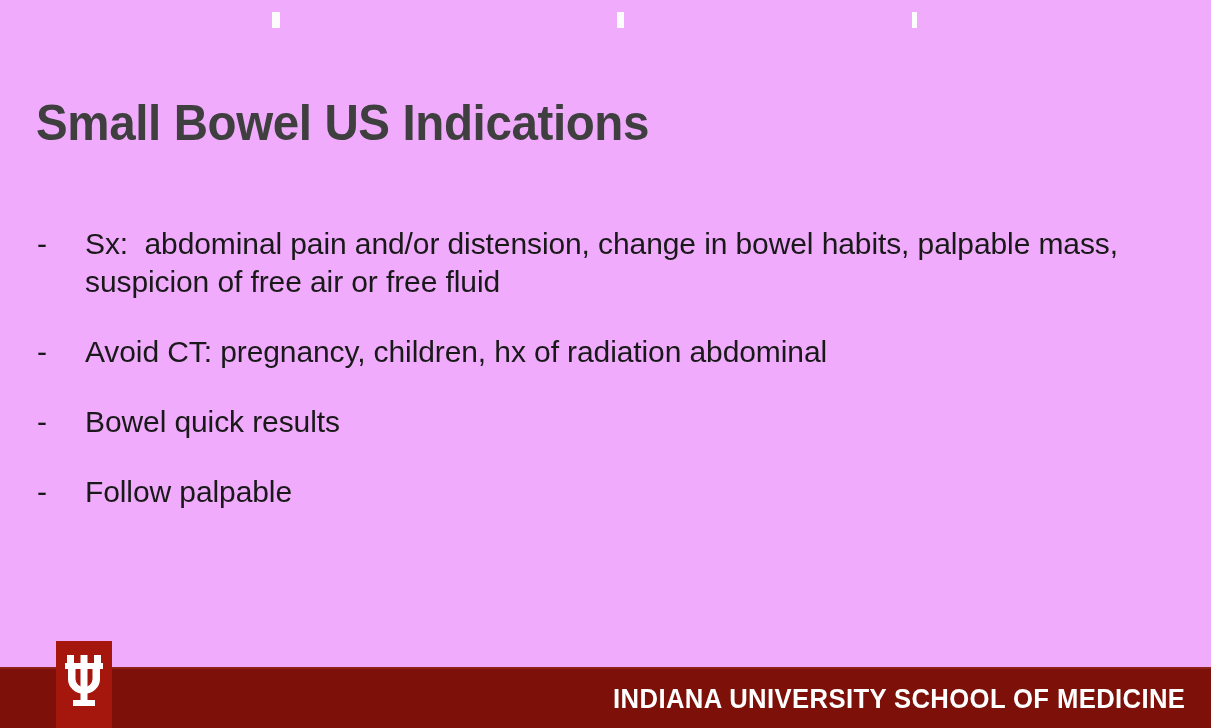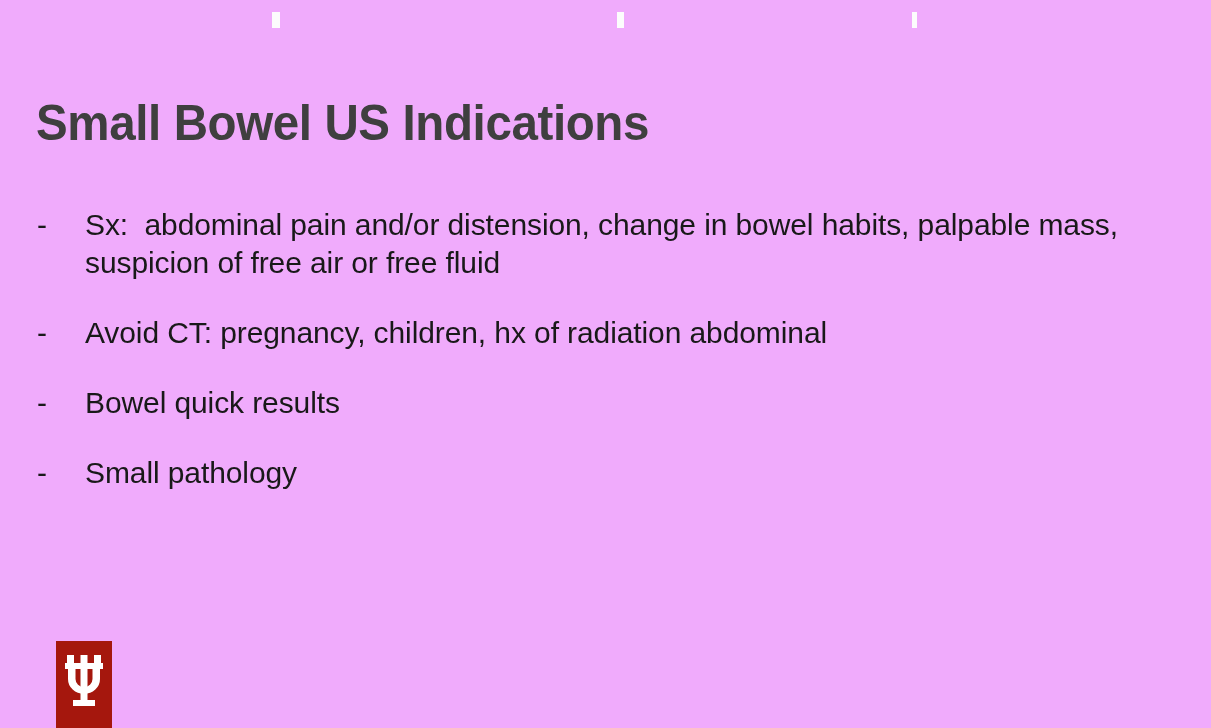--- a/index.html
+++ b/index.html
@@ -63,20 +63,21 @@
     left: 1px;
     top: 0;
     width: 20px;
     color: #191919;
     font-size: 30px;
     line-height: 38px;
   }
   .bullet .btext {
     display: block;
     white-space: pre-wrap;
+    margin-top: 19px;
   }
 
   .footer-bar {
     position: absolute;
     left: 0;
     bottom: 0;
     width: 1211px;
     height: 61px;
     background: #7d1008;
     border-top: 2px solid #8d2318;
@@ -136,25 +137,28 @@
       <span class="btext">Avoid CT: pregnancy, children, hx of radiation abdominal</span>
     </div>
 
     <div class="bullet">
       <span class="marker">-</span>
       <span class="btext">Bowel quick results</span>
     </div>
 
     <div class="bullet">
       <span class="marker">-</span>
-      <span class="btext">Small pathology</span>
+      <span class="btext">Follow palpable</span>
     </div>
 
   </div>
 
+  <div class="footer-bar">
+    <div class="footer-text">INDIANA UNIVERSITY SCHOOL OF MEDICINE</div>
+  </div>
 
   <div class="logo-block">
     <svg class="logo-trident" viewBox="0 0 38 52" xmlns="http://www.w3.org/2000/svg">
 
       <rect x="2" y="0" width="7" height="10" fill="#ffffff"></rect>
       <rect x="15.5" y="0" width="7" height="10" fill="#ffffff"></rect>
       <rect x="29" y="0" width="7" height="10" fill="#ffffff"></rect>
 
       <rect x="0" y="8" width="38" height="6" fill="#ffffff"></rect>
 

